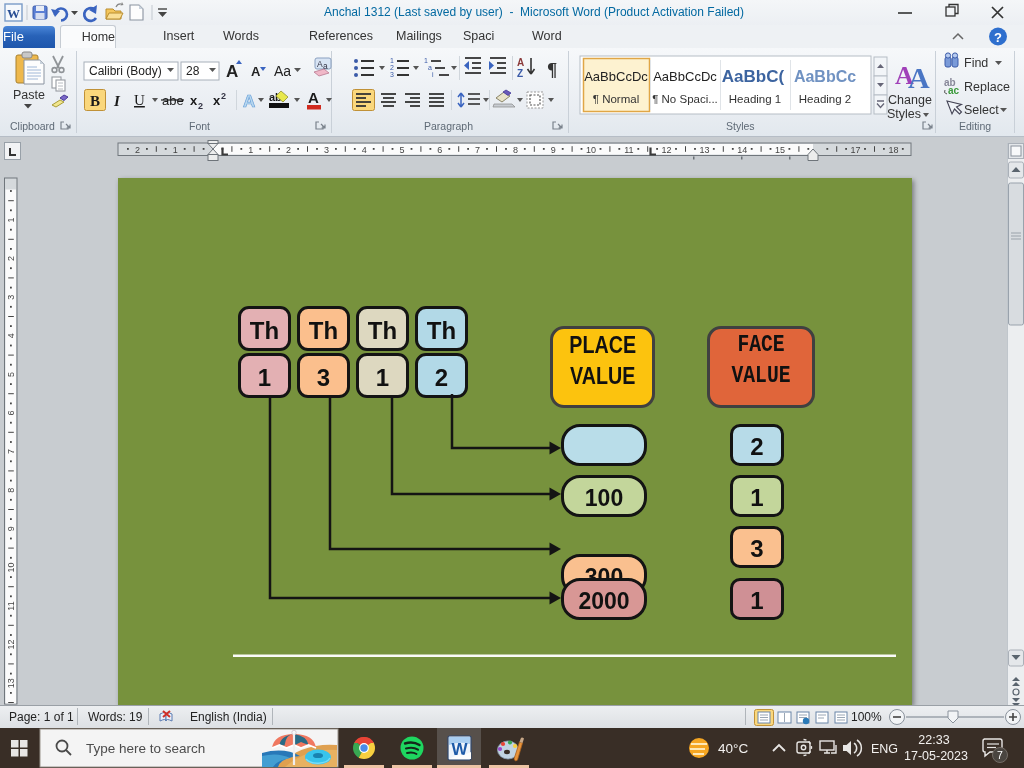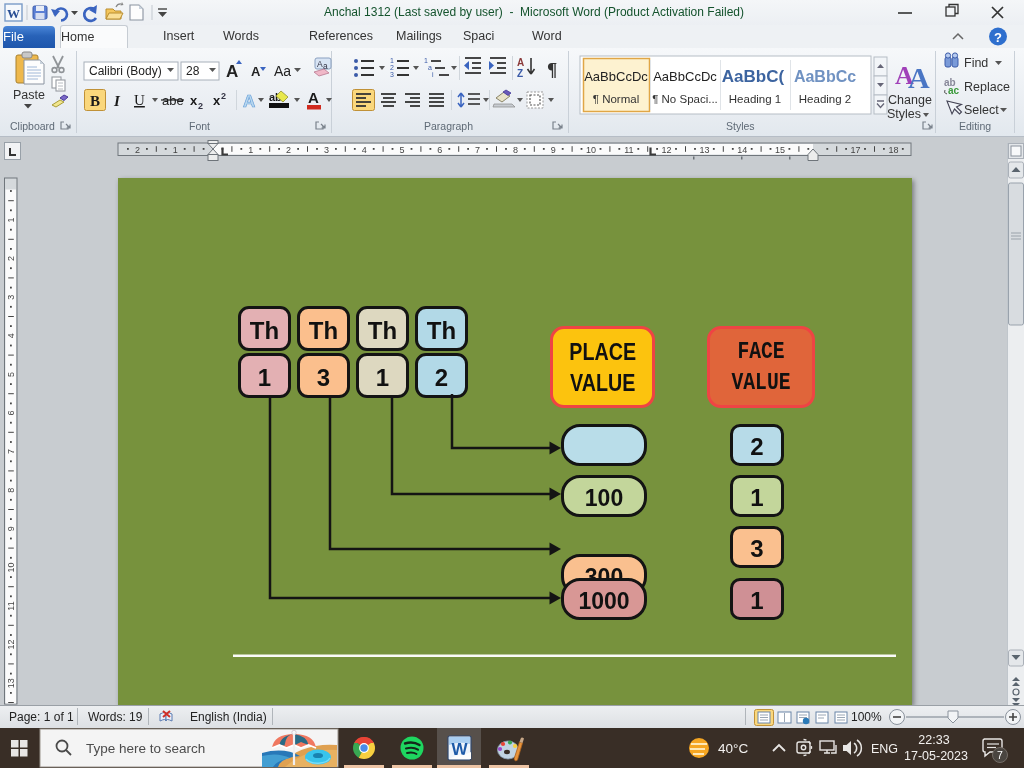--- a/index.html
+++ b/index.html
@@ -1,36 +1,36 @@
 <!DOCTYPE html>
 <html><head>
 <meta charset="utf-8">
 <style>
   * { margin:0; padding:0; box-sizing:border-box; }
   html,body { width:1024px; height:768px; overflow:hidden; font-family:"Liberation Sans", sans-serif; }
   #root { position:relative; width:1024px; height:768px; background:#c8ccd0; }
   .abs { position:absolute; }
   .tbox { width:53px;height:45px;border:3px solid #141414;border-radius:11px;
           font-weight:bold;font-size:24px;color:#111;text-align:center;line-height:43px; }
-  .hbox { height:84px;border:3px solid #ef4444;border-radius:14px;
+  .hbox { height:84px;border:3px solid #404040;border-radius:14px;
           font-weight:bold;font-size:24px;color:#111;text-align:center;
-          display:flex;align-items:center;justify-content:center; }
+          display:flex;align-items:flex-start;justify-content:center; }
   .hbox > div { transform:scaleX(0.82);line-height:31px; }
   .mbox { width:86px;height:42px;border:3px solid #141414;border-radius:19px;
           font-weight:bold;font-size:23px;color:#111;text-align:center;line-height:40px; }
   .fbox { width:54px;height:42px;border:3px solid #141414;border-radius:10px;
           font-weight:bold;font-size:24px;color:#111;text-align:center;line-height:40px; }
   .tab { top:25px;height:23px;color:#333;font-size:12.5px;text-align:center;line-height:23px;padding-left:46px; }
 </style>
 </head>
 <body>
 <div id="root">
 
   <div class="abs" id="titlebar" style="left:0;top:0;width:1024px;height:25px;background:linear-gradient(#f4f6f8,#eceff3);"></div>
-  <div class="abs" style="left:0;top:0;width:1024px;height:25px;text-align:center;font-size:12px;color:#14532d;line-height:25px;padding-left:44px;">Anchal 1312 (Last saved by user)&nbsp;&nbsp;-&nbsp;&nbsp;Microsoft Word (Product Activation Failed)</div>
+  <div class="abs" style="left:0;top:0;width:1024px;height:25px;text-align:center;font-size:12px;color:#0369a1;line-height:25px;padding-left:44px;">Anchal 1312 (Last saved by user)&nbsp;&nbsp;-&nbsp;&nbsp;Microsoft Word (Product Activation Failed)</div>
 
   <svg class="abs" width="180" height="25" style="left:0;top:0;">
 
     <rect x="5" y="4" width="17" height="17" fill="#f6f9fc" stroke="#7a9cc8" stroke-width="1.4"></rect>
     <text x="13.5" y="17.5" font-size="13" font-weight="bold" fill="#2a4f94" text-anchor="middle" font-family="Liberation Serif">W</text>
     <line x1="27" y1="5" x2="27" y2="20" stroke="#c3c9d0" stroke-width="1"></line>
 
     <rect x="33" y="6" width="14" height="13" rx="1.5" fill="#5b7fd4" stroke="#3a5ba8" stroke-width="1"></rect>
     <rect x="36" y="6" width="8" height="5" fill="#e8ecf5"></rect>
     <rect x="35.5" y="13" width="9" height="6" fill="#d5ddf0"></rect>
@@ -56,21 +56,21 @@
 
   <svg class="abs" width="140" height="25" style="left:884px;top:0;">
     <line x1="14" y1="13" x2="28" y2="13" stroke="#333" stroke-width="1.6"></line>
     <rect x="62" y="7" width="9" height="9" fill="none" stroke="#333" stroke-width="1.3"></rect>
     <path d="M65,7 v-2.5 h9 v9 h-3" fill="none" stroke="#333" stroke-width="1.3"></path>
     <path d="M108,7 l11,11 M119,7 l-11,11" stroke="#333" stroke-width="1.7"></path>
   </svg>
 
   <div class="abs" id="tabrow" style="left:0;top:25px;width:1024px;height:23px;background:#eef1f4;"></div>
   <div class="abs" style="left:3px;top:26px;width:52px;height:22px;background:linear-gradient(#4a86d8,#2862b8 45%,#1e56ac);border-radius:4px 4px 0 0;color:#fff;font-size:13px;text-align:left;line-height:22px;">File</div>
-  <div class="abs" style="left:60px;top:25px;width:68px;height:23px;background:#fafbfc;border:1px solid #c6ccd3;border-bottom:none;border-radius:3px 3px 0 0;color:#333;font-size:12.5px;text-align:left;line-height:22px;">Home</div>
+  <div class="abs" style="left:60px;top:25px;width:56px;height:23px;background:#fafbfc;border:1px solid #c6ccd3;border-bottom:none;border-radius:3px 3px 0 0;color:#333;font-size:12.5px;text-align:right;line-height:22px;">Home</div>
   <div class="tab abs" style="left:117px;width:56px;">Insert</div>
   <div class="tab abs" style="left:174px;width:88px;">Words Layout</div>
   <div class="tab abs" style="left:263px;width:86px;">References</div>
   <div class="tab abs" style="left:350px;width:66px;">Mailings</div>
   <div class="tab abs" style="left:417px;width:68px;">Spaci</div>
   <div class="tab abs" style="left:486px;width:48px;">Word</div>
   <svg class="abs" width="70" height="23" style="left:945px;top:25px;">
     <path d="M8,14 l5,-5 5,5" fill="none" stroke="#666" stroke-width="1.5"></path>
     <circle cx="53" cy="11.5" r="9" fill="#2e6fce"></circle>
     <text x="53" y="16.5" font-size="13" font-weight="bold" fill="#fff" text-anchor="middle">?</text>
@@ -332,21 +332,21 @@
   <div class="abs hbox" style="left:550px;top:326px;width:105px;height:82px;background:#fcc30e;">
       <div>PLACE<br>VALUE</div>
     </div>
   <div class="abs hbox" style="left:707px;top:326px;width:108px;height:82px;background:#e0653a;font-family:Liberation Mono, monospace;">
       <div>FACE<br>VALUE</div>
     </div>
 
   <div class="abs mbox" style="left:561px;top:424px;background:#b9dde9;"></div>
   <div class="abs mbox" style="left:561px;top:475px;background:#c3d69b;">100</div>
   <div class="abs mbox" style="left:561px;top:526px;background:#fac08f;margin-top:28px;">300</div>
-  <div class="abs mbox" style="left:561px;top:578px;background:#d89795;">1000</div>
+  <div class="abs mbox" style="left:561px;top:578px;background:#d89795;">2000</div>
 
   <div class="abs fbox" style="left:730px;top:424px;background:#b7dbe8;">2</div>
   <div class="abs fbox" style="left:730px;top:475px;background:#c3d69b;">1</div>
   <div class="abs fbox" style="left:730px;top:526px;background:#fac08f;">3</div>
   <div class="abs fbox" style="left:730px;top:578px;background:#cf9095;">1</div>
 
   <svg class="abs" width="794" height="527" style="left:118px;top:178px;" viewBox="118 178 794 527">
     <g fill="none" stroke="#141414" stroke-width="2.5">
       <path d="M270,396 V598 H552"></path>
       <path d="M330,396 V549 H552"></path>

